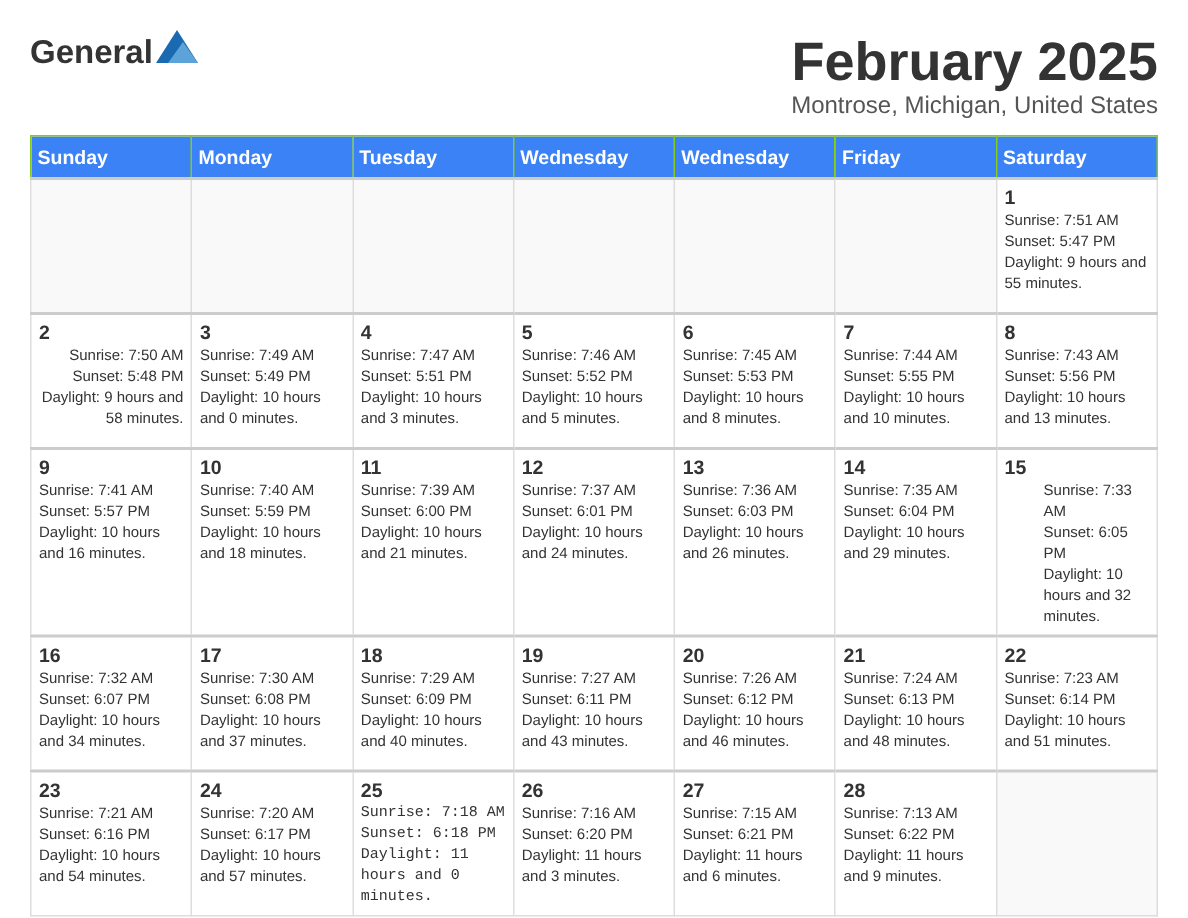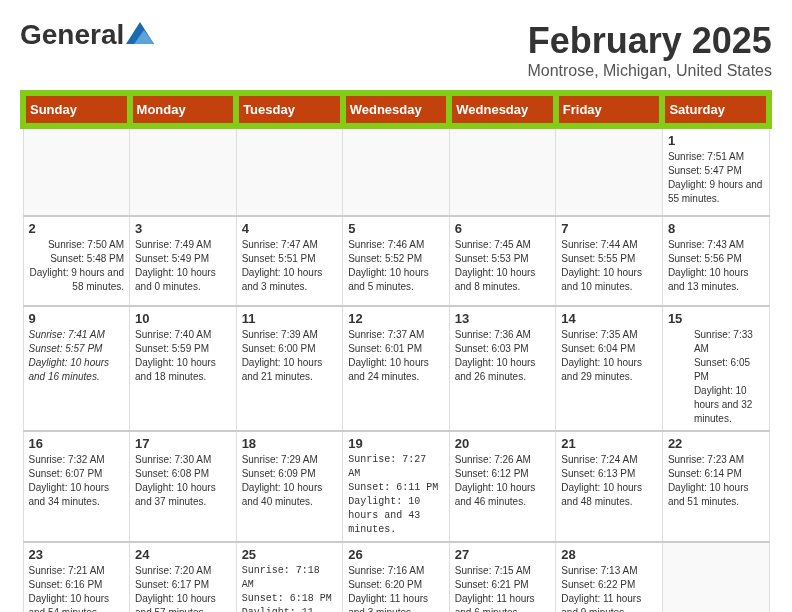--- a/index.html
+++ b/index.html
@@ -14,21 +14,21 @@
       display: flex;
       justify-content: space-between;
       align-items: flex-start;
       margin-bottom: 10px;
     }
     .logo {
       display: flex;
       align-items: center;
     }
     .logo-text {
-      font-size: 28px;
+      font-size: 22px;
       font-weight: bold;
       line-height: 1.1;
     }
     .logo-general { color: #333; }
     .logo-blue { color: #1a6ab1; }
     .logo-icon {
       width: 28px;
       height: 22px;
       margin-left: 2px;
     }
@@ -43,27 +43,27 @@
     .calendar-subtitle {
       font-size: 16px;
       color: #555;
     }
     .calendar {
       width: 100%;
       border-collapse: collapse;
       border: 1px solid #ccc;
     }
     .calendar th {
-      background: #c2410c;
+      background: #3b82f6;
       color: #fff;
       font-size: 13px;
       font-weight: bold;
       padding: 6px 4px;
       text-align: left;
-      border: 6px solid #84cc16;
+      border: 1px solid #84cc16;
     }
     .calendar td {
       width: calc(100% / 7);
       vertical-align: top;
       padding: 4px 5px;
       border: 1px solid #ddd;
       font-size: 10.5px;
       color: #333;
       background: #fff;
       height: 90px;
@@ -173,21 +173,21 @@
         <td>
           <span class="day-number">8</span>
           <div class="day-info" style="white-space: pre-line;">Sunrise: 7:43 AM
 Sunset: 5:56 PM
 Daylight: 10 hours and 13 minutes.</div>
         </td>
       </tr>
       <tr class="week-row">
         <td>
           <span class="day-number">9</span>
-          <div class="day-info" style="white-space: pre-line; font-style: italic;">Sunrise: 7:41 AM
+          <div class="day-info" style="white-space: pre-line;">Sunrise: 7:41 AM
 Sunset: 5:57 PM
 Daylight: 10 hours and 16 minutes.</div>
         </td>
         <td>
           <span class="day-number">10</span>
           <div class="day-info" style="white-space: pre-line;">Sunrise: 7:40 AM
 Sunset: 5:59 PM
 Daylight: 10 hours and 18 minutes.</div>
         </td>
         <td>
@@ -235,21 +235,21 @@
 Daylight: 10 hours and 37 minutes.</div>
         </td>
         <td>
           <span class="day-number">18</span>
           <div class="day-info" style="white-space: pre-line;">Sunrise: 7:29 AM
 Sunset: 6:09 PM
 Daylight: 10 hours and 40 minutes.</div>
         </td>
         <td>
           <span class="day-number">19</span>
-          <div class="day-info" style="white-space: pre-line; font-family: Liberation Mono, monospace;">Sunrise: 7:27 AM
+          <div class="day-info" style="white-space: pre-line;">Sunrise: 7:27 AM
 Sunset: 6:11 PM
 Daylight: 10 hours and 43 minutes.</div>
         </td>
         <td>
           <span class="day-number">20</span>
           <div class="day-info" style="white-space: pre-line;">Sunrise: 7:26 AM
 Sunset: 6:12 PM
 Daylight: 10 hours and 46 minutes.</div>
         </td>
         <td>

